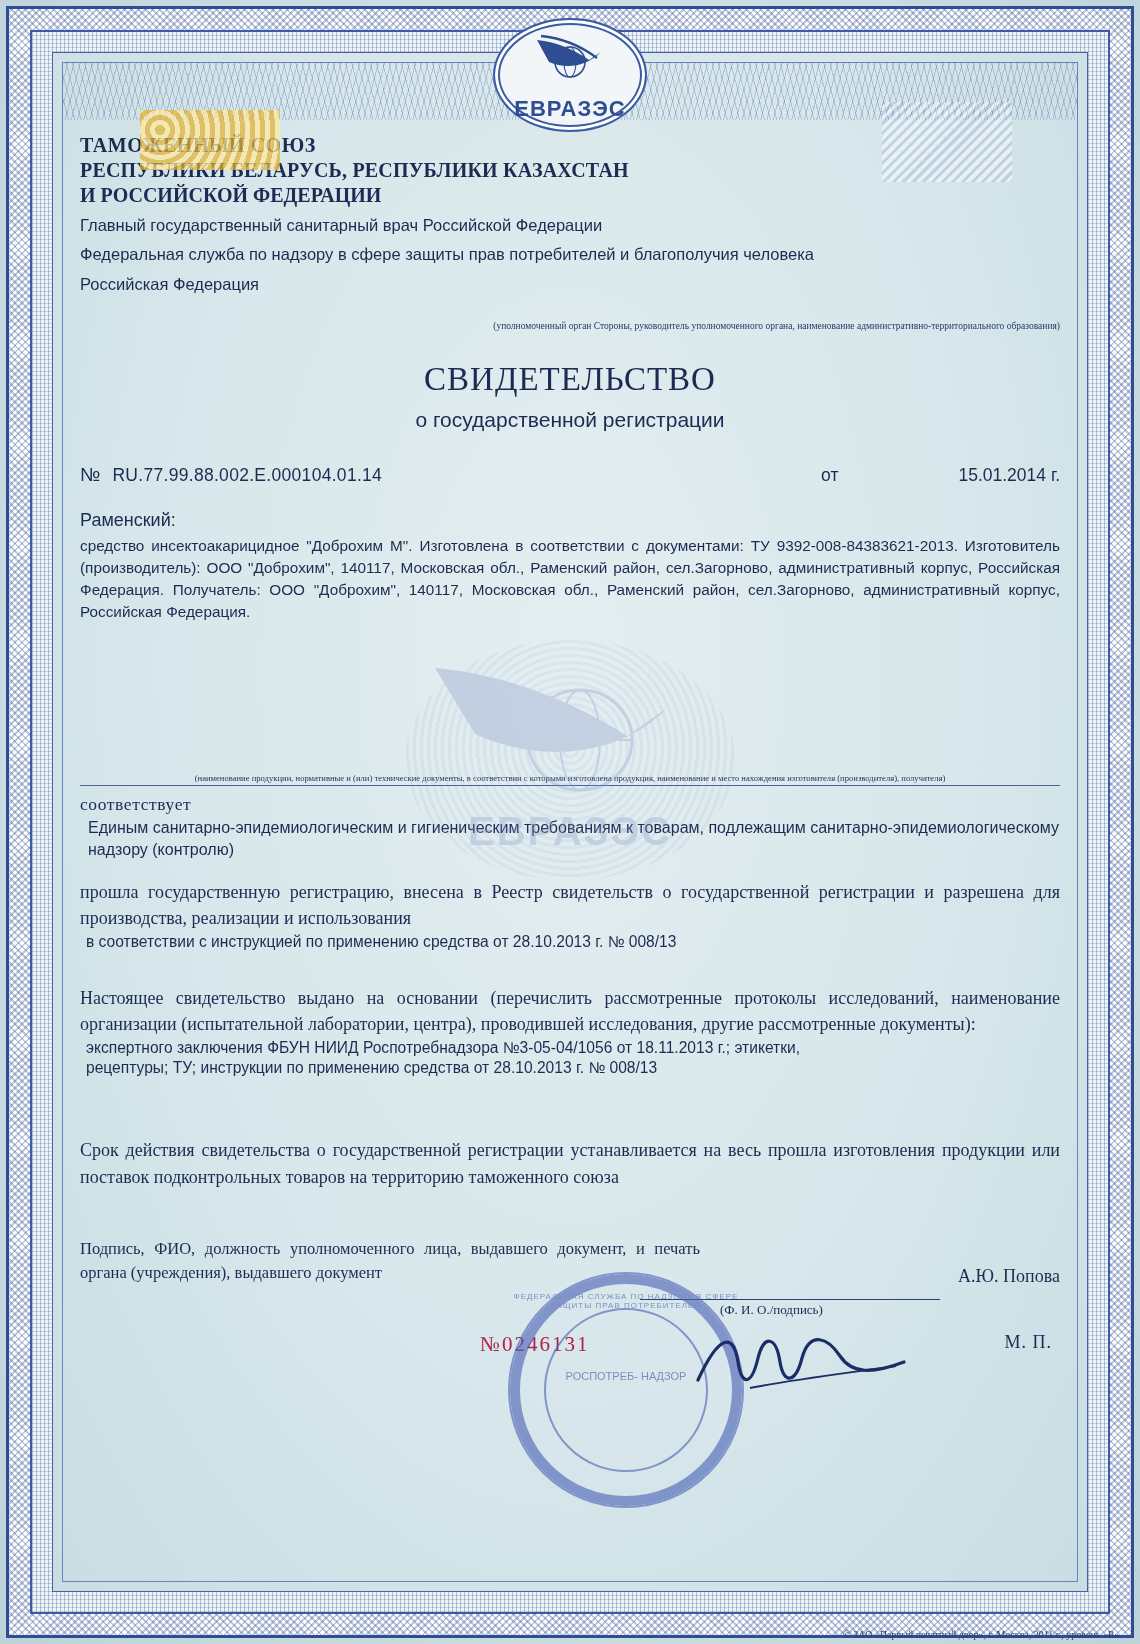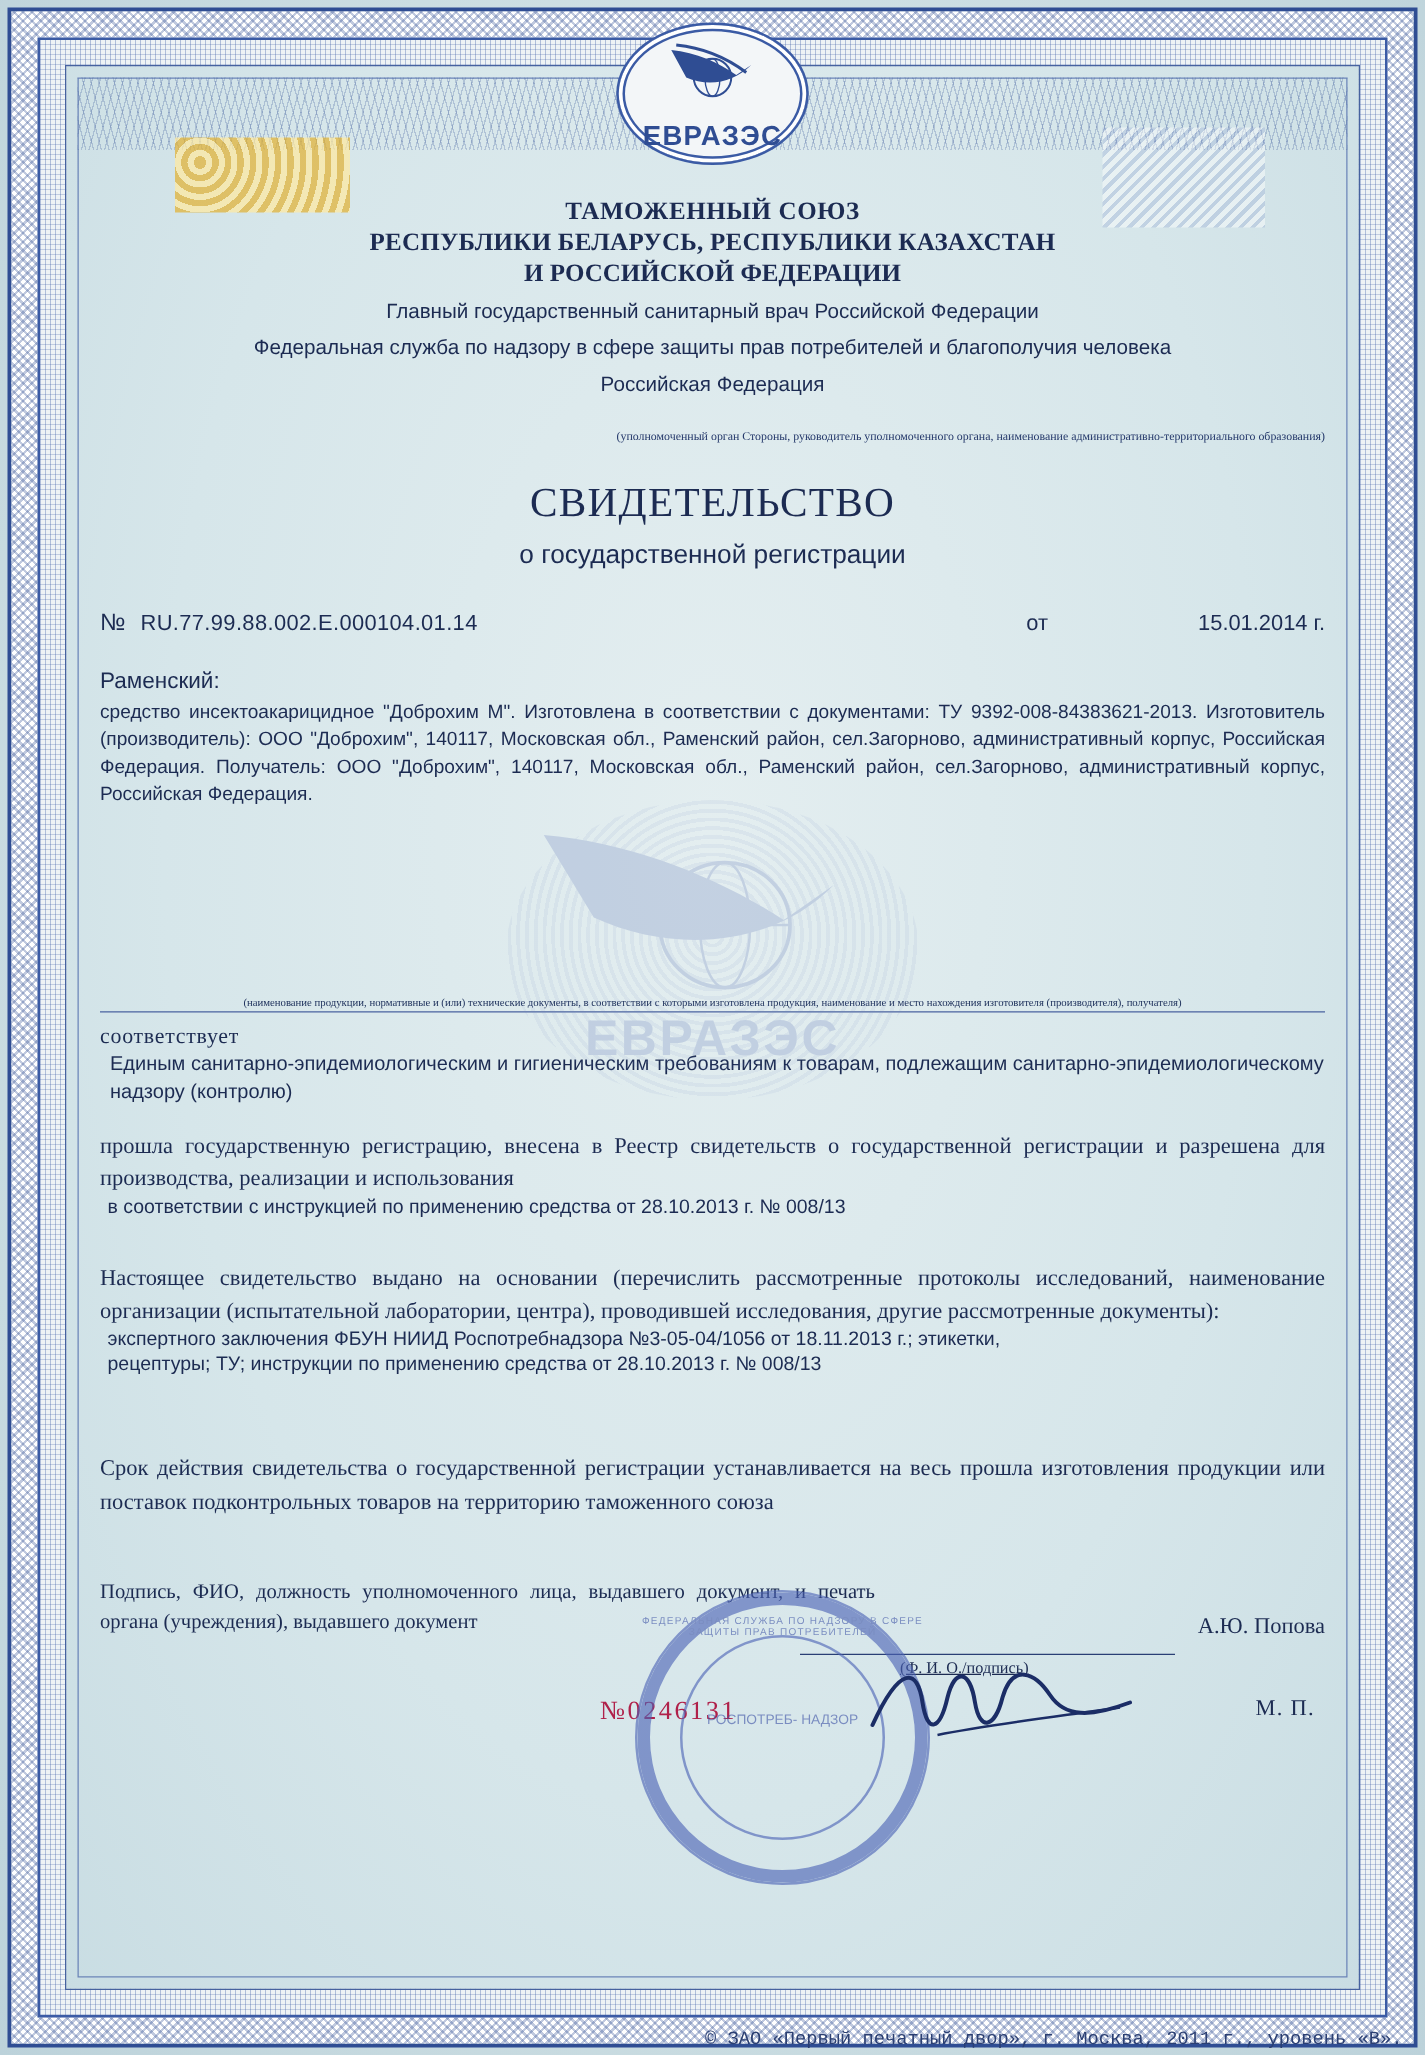--- a/index.html
+++ b/index.html
@@ -75,21 +75,21 @@
   .holo{
     position:absolute;left:60px;top:40px;width:140px;height:60px;
     background:
       repeating-radial-gradient(circle at 20px 20px, rgba(226,178,52,.85) 0 5px, rgba(255,233,160,.85) 5px 10px);
     opacity:.85;
   }
   .holo2{
     position:absolute;right:48px;top:32px;width:130px;height:80px;
     background:repeating-linear-gradient(135deg, rgba(130,150,205,.25) 0 3px, rgba(255,255,255,.45) 3px 7px);
   }
-  .title-block{text-align:center;margin-top:88px;}
+  .title-block{text-align:left;margin-top:64px;}
   .t1{font-family:"Liberation Serif",serif;font-weight:bold;font-size:20px;letter-spacing:.5px;}
   .t2{font-family:"Liberation Serif",serif;font-weight:bold;font-size:20px;letter-spacing:.2px;margin-top:2px;}
   .t3{font-family:"Liberation Serif",serif;font-weight:bold;font-size:20px;margin-top:2px;}
   .sub{font-family:"Liberation Sans",sans-serif;font-size:16.5px;margin-top:7px;line-height:1.35;}
   .tiny-note{
     text-align:right;font-size:9.5px;margin-top:26px;color:#24386a;
     font-family:"Liberation Serif",serif;
   }
   .cert-title{
     text-align:center;font-family:"Liberation Serif",serif;font-weight:normal;
@@ -122,21 +122,21 @@
   .para{margin-top:18px;font-family:"Liberation Serif",serif;font-size:18px;line-height:1.45;text-align:justify;}
   .para-sans{margin-top:2px;font-family:"Liberation Sans",sans-serif;font-size:15.6px;padding-left:6px;}
   .para2{margin-top:34px;font-family:"Liberation Serif",serif;font-size:18px;line-height:1.45;text-align:justify;}
   .para3{margin-top:60px;font-family:"Liberation Serif",serif;font-size:18px;line-height:1.5;text-align:justify;}
   .sign-block{margin-top:46px;position:relative;font-family:"Liberation Serif",serif;font-size:16.5px;line-height:1.45;}
   .sign-text{width:620px;text-align:justify;}
   .sign-name{position:absolute;right:0;top:26px;font-size:18px;}
   .sign-line{
     position:absolute;left:560px;right:120px;top:62px;border-bottom:1px solid #2a3f75;
   }
-  .fio{position:absolute;left:640px;top:64px;font-size:13px;text-decoration:underline;}
+  .fio{position:absolute;left:640px;top:64px;font-size:13px;}
   .mp{position:absolute;right:8px;top:92px;font-size:18px;letter-spacing:1px;}
   .serial{
     position:absolute;left:400px;top:92px;color:#b0214a;
     font-family:"Liberation Serif",serif;font-size:21px;letter-spacing:2px;
   }
   
   .watermark{
     position:absolute;left:50%;top:640px;transform:translateX(-50%);
     width:330px;height:240px;opacity:.30;pointer-events:none;
   }
@@ -165,22 +165,22 @@
     font-family:"Liberation Sans",sans-serif;letter-spacing:1px;
   }
   .stamp .st-center{
     position:absolute;left:0;right:0;top:96px;text-align:center;font-size:11px;color:#4257a8;
     font-family:"Liberation Sans",sans-serif;line-height:1.2;
   }
   .signature{
     position:absolute;left:690px;top:1322px;width:230px;height:80px;pointer-events:none;
   }
   .footer{
-    position:absolute;right:18px;bottom:4px;font-size:15px;color:#2b3f72;
-    font-family:Liberation Mono, monospace;
+    position:absolute;right:18px;bottom:4px;font-size:10px;color:#2b3f72;
+    font-family:Liberation Serif, serif;
   }
 </style>
 </head>
 <body>
 
 <div class="page">
   <div class="border-outer"></div>
   <div class="border-mid"></div>
   <div class="border-inner"></div>
   <div class="border-inner2"></div>

